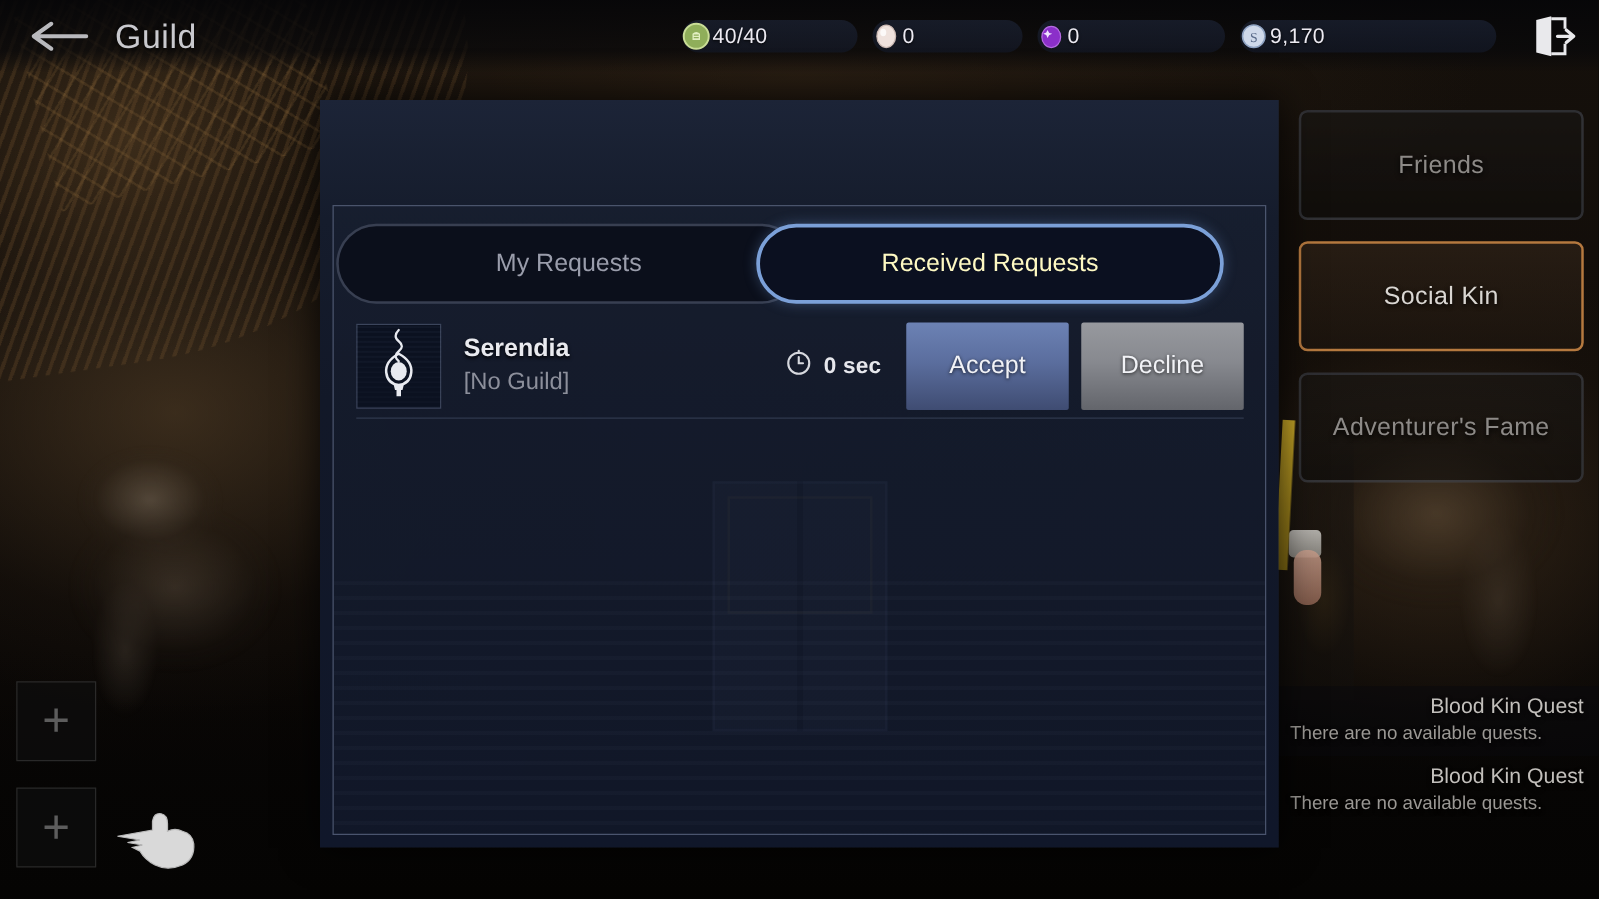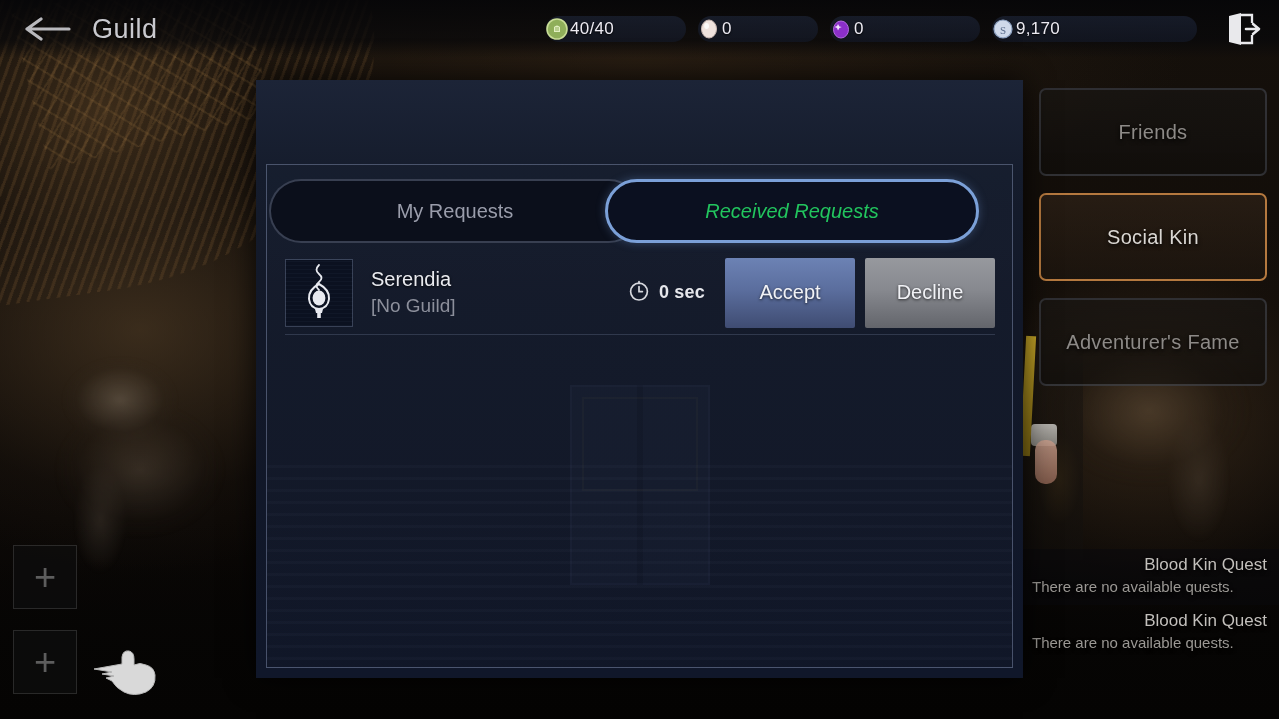--- a/index.html
+++ b/index.html
@@ -258,45 +258,44 @@
     font-size: 20px; cursor: pointer;
     position: relative;
   }
   .tab.inactive {
     color: #9a9dab;
     background: #0b0f1b;
     border: 2px solid rgba(110,122,148,0.45);
     margin-right: -36px;
   }
   .tab.active {
-    color: #22c55e;
+    color: #fef9c3;
     background: #0b1020;
     border: 3px solid #7ba0d8;
     box-shadow: 0 0 10px rgba(110,150,210,0.35);
     z-index: 2;
-    font-style: italic;
   }
 
   .list { position: absolute; left: 18px; top: 86px; width: 710px; }
   .req-row {
     position: relative;
     height: 84px;
     display: flex; align-items: center;
     border-bottom: 1px solid rgba(150,165,200,0.22);
   }
   .avatar {
     width: 68px; height: 68px; flex: none;
     border: 1px solid rgba(140,155,190,0.35);
     background:
       repeating-linear-gradient(0deg, rgba(120,140,180,0.05) 0 1px, rgba(0,0,0,0) 1px 4px),
       #0b1120;
     display: flex; align-items: center; justify-content: center;
   }
   .name-col { margin-left: 18px; display: flex; flex-direction: column; gap: 4px; }
-  .pname { font-size: 20px; color: #e9eaef; text-shadow: 0 1px 3px rgba(0,0,0,.9); }
+  .pname { font-size: 20px; color: #e9eaef; text-shadow: 0 1px 3px rgba(0,0,0,.9); font-weight: bold; }
   .pguild { font-size: 19px; color: #8c8f9b; }
   .timer {
     margin-left: auto; display: flex; align-items: center; gap: 9px;
     margin-right: 12px;
   }
   .timer-text { font-size: 18px; color: #e6e7ec; font-weight: 700; letter-spacing: .2px; }
   .btn {
     width: 130px; height: 70px; flex: none;
     display: flex; align-items: center; justify-content: center;
     font-size: 20px; color: #f1f2f6; cursor: pointer;

